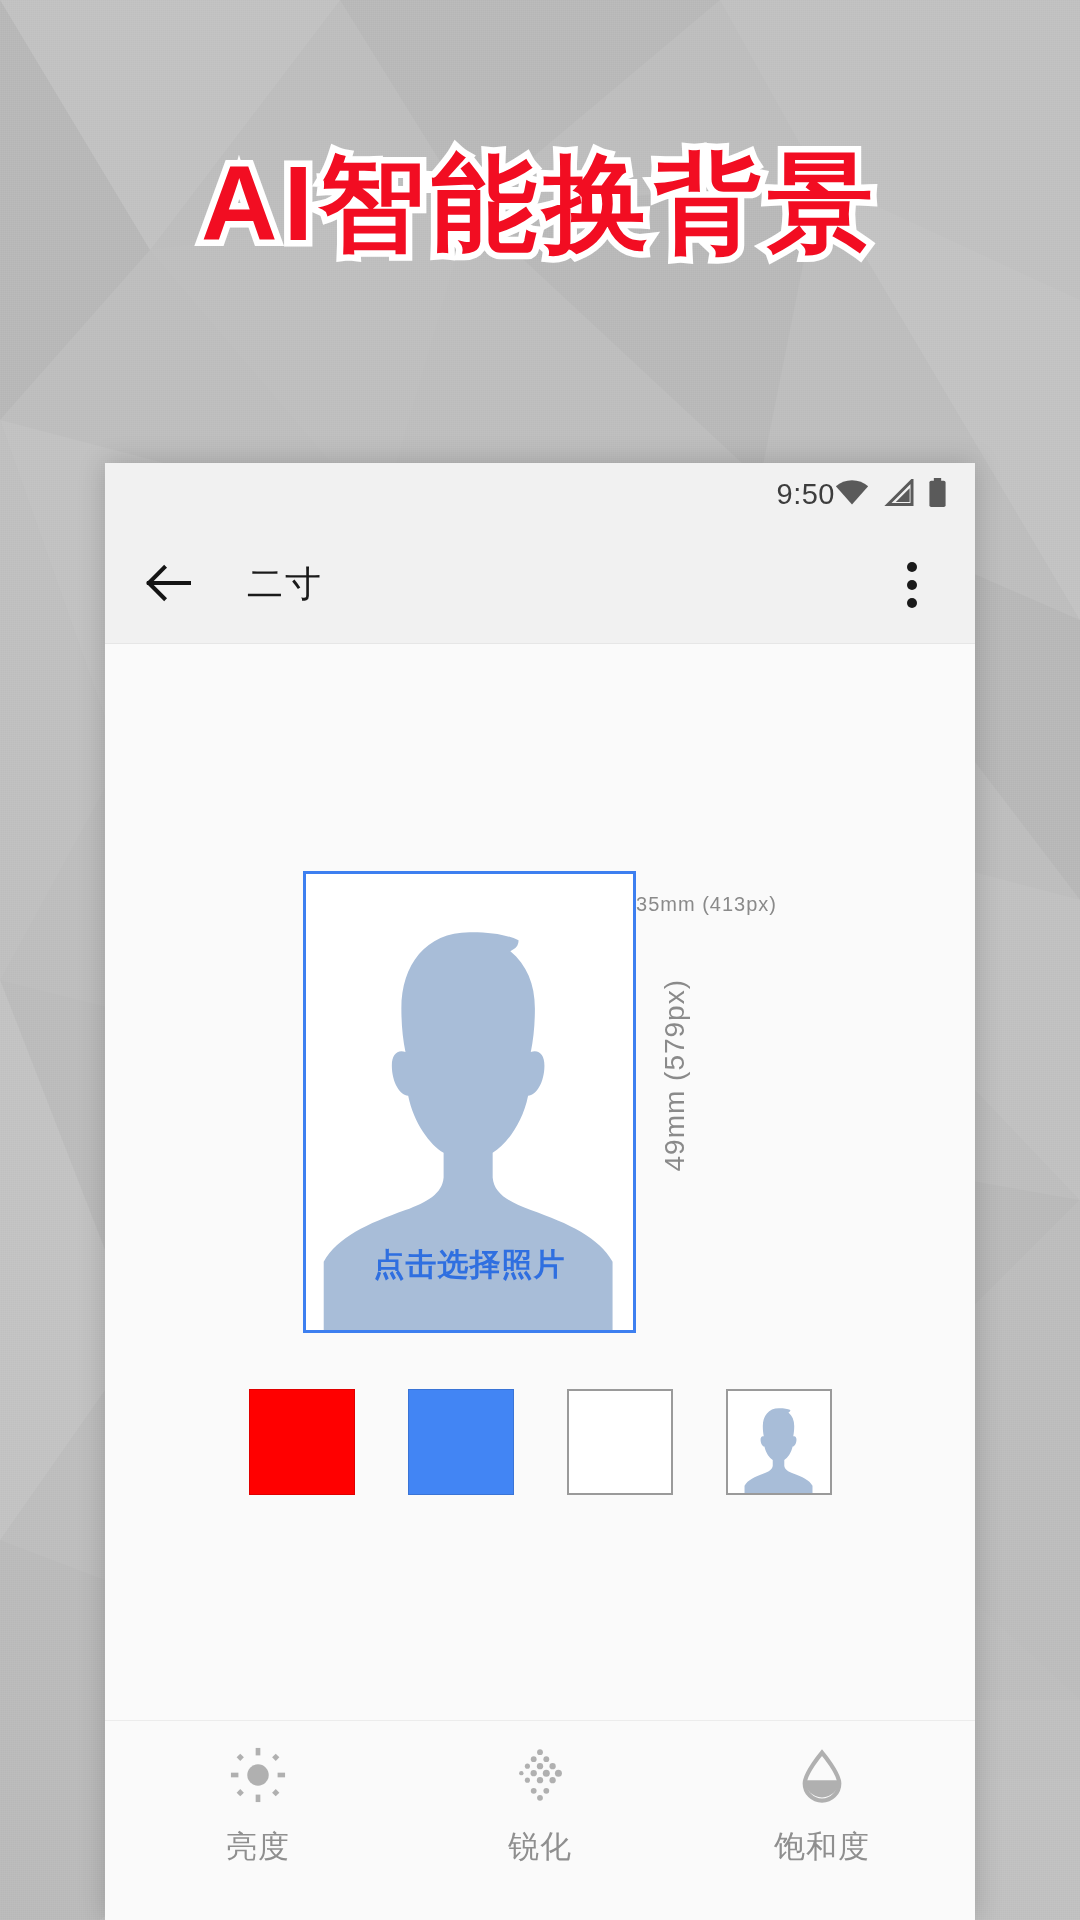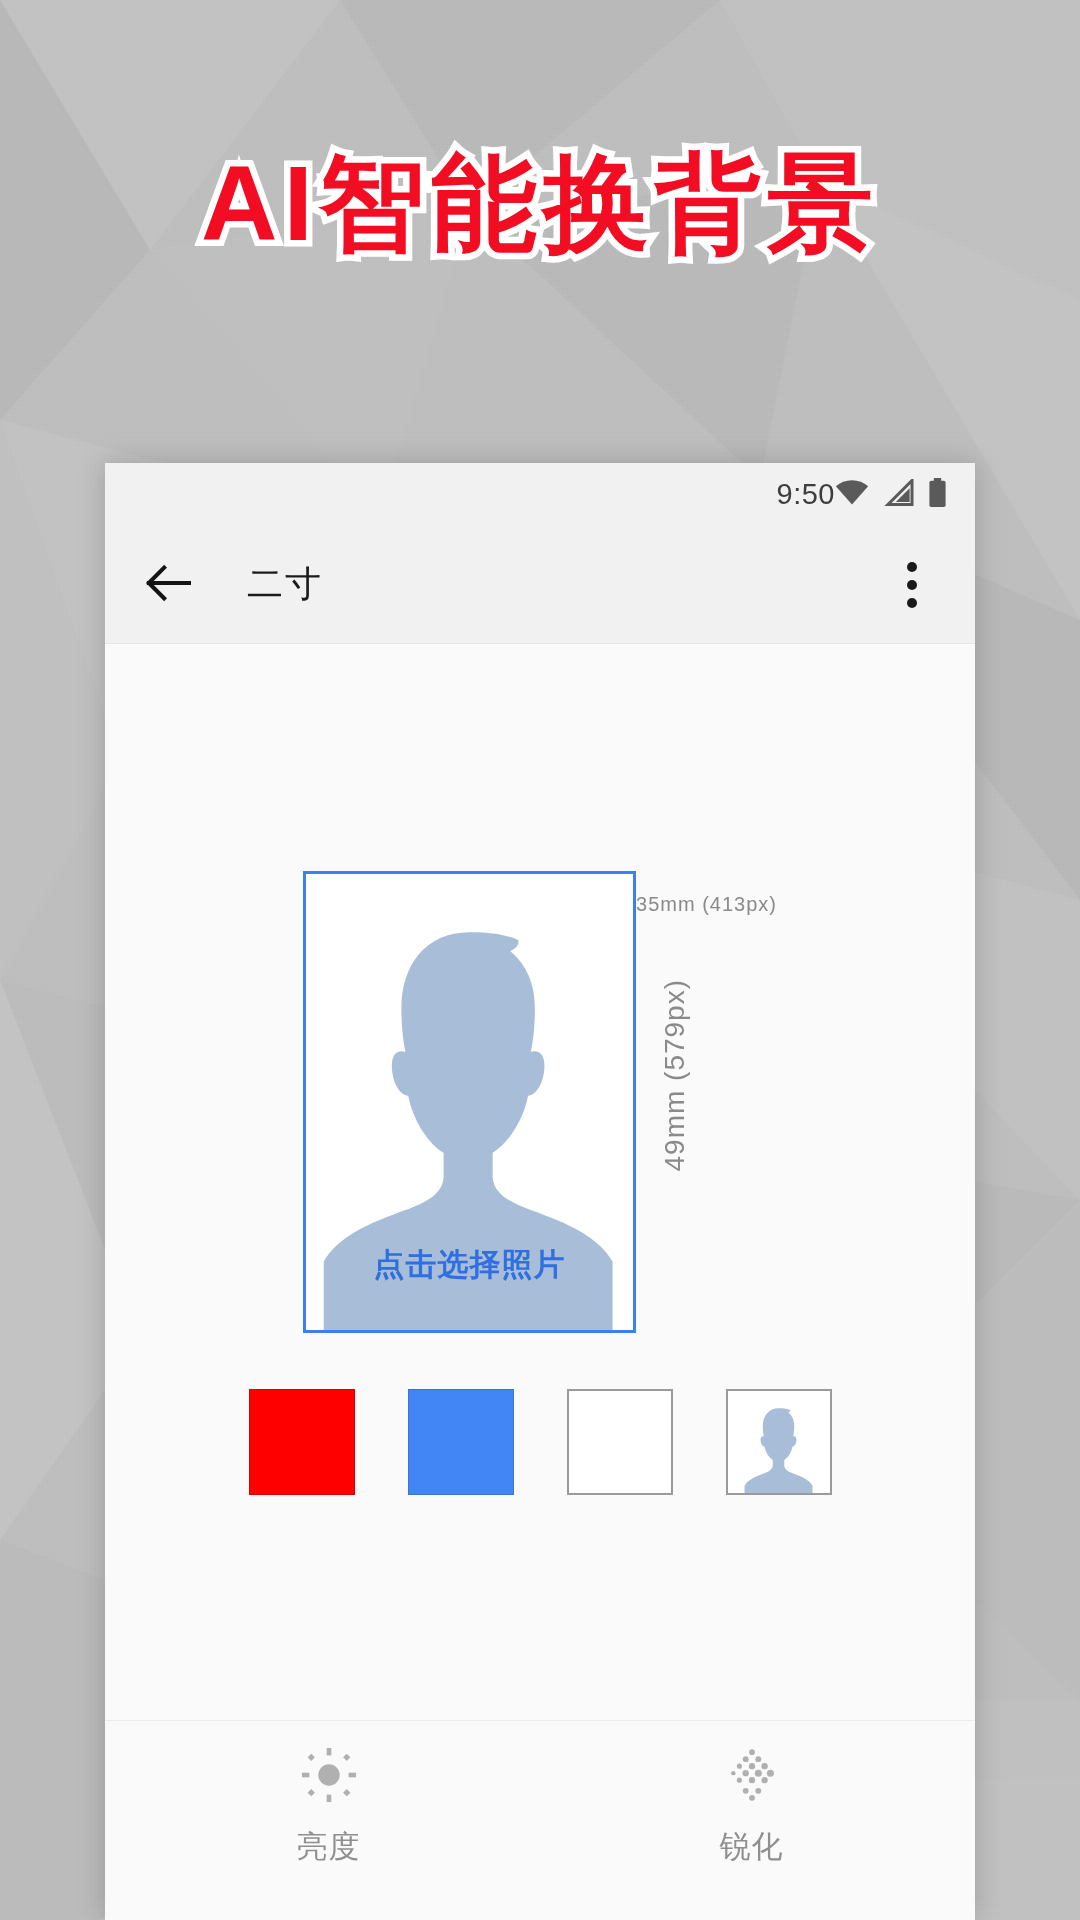--- a/index.html
+++ b/index.html
@@ -310,17 +310,26 @@
               <circle cx="19.9" cy="11.2" r="1.5"></circle>
             <circle cx="6.6" cy="14.2" r="1.1"></circle>
               <circle cx="12" cy="14.2" r="1.35"></circle>
               <circle cx="17.4" cy="14.2" r="1.35"></circle>
           </svg>
         </span>
         <span class="tool-label">锐化</span>
       </div>
 
 
+      <div class="tool">
+        <span class="tool-ico">
+          <svg width="56" height="56" viewBox="0 0 24 24">
+            <path d="M12 2.4 C12 2.4 4.6 11.2 4.6 15.6 A7.4 7.4 0 0 0 19.4 15.6 C19.4 11.2 12 2.4 12 2.4 z" fill="none" stroke="#b0b0b0" stroke-width="1.8"></path>
+            <path d="M4.6 14.2 L19.4 14.2 A7.4 7.4 0 0 1 4.6 14.2 z" fill="#b0b0b0"></path>
+          </svg>
+        </span>
+        <span class="tool-label">饱和度</span>
+      </div>
 
 
     </div>
   </div>
 </div>
 
 </body></html>

